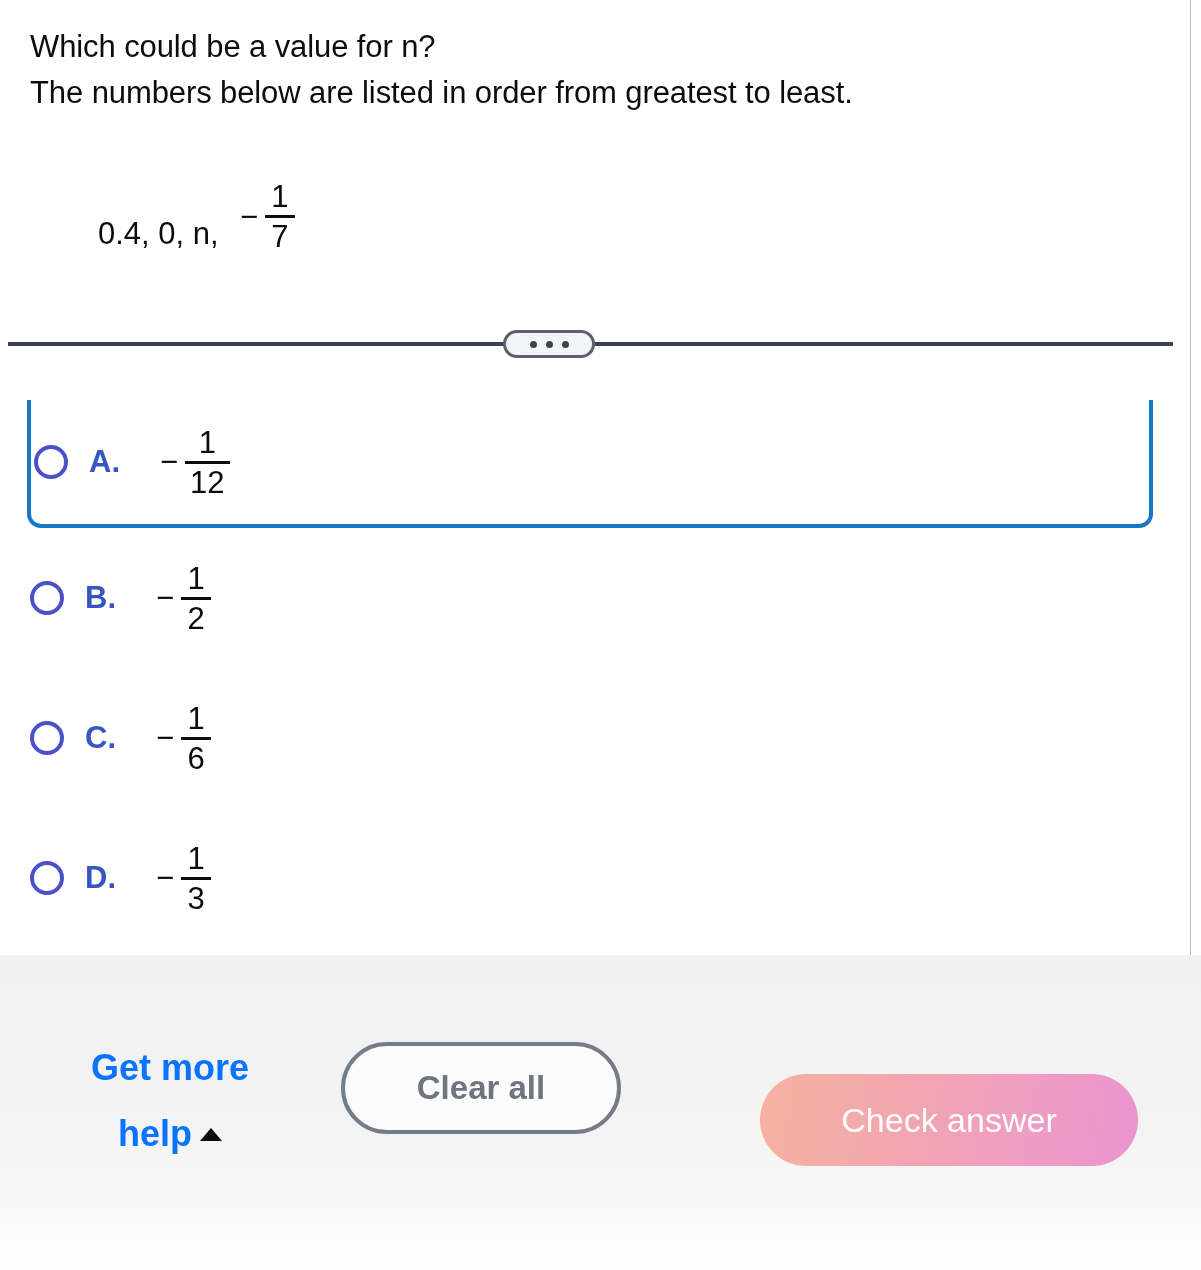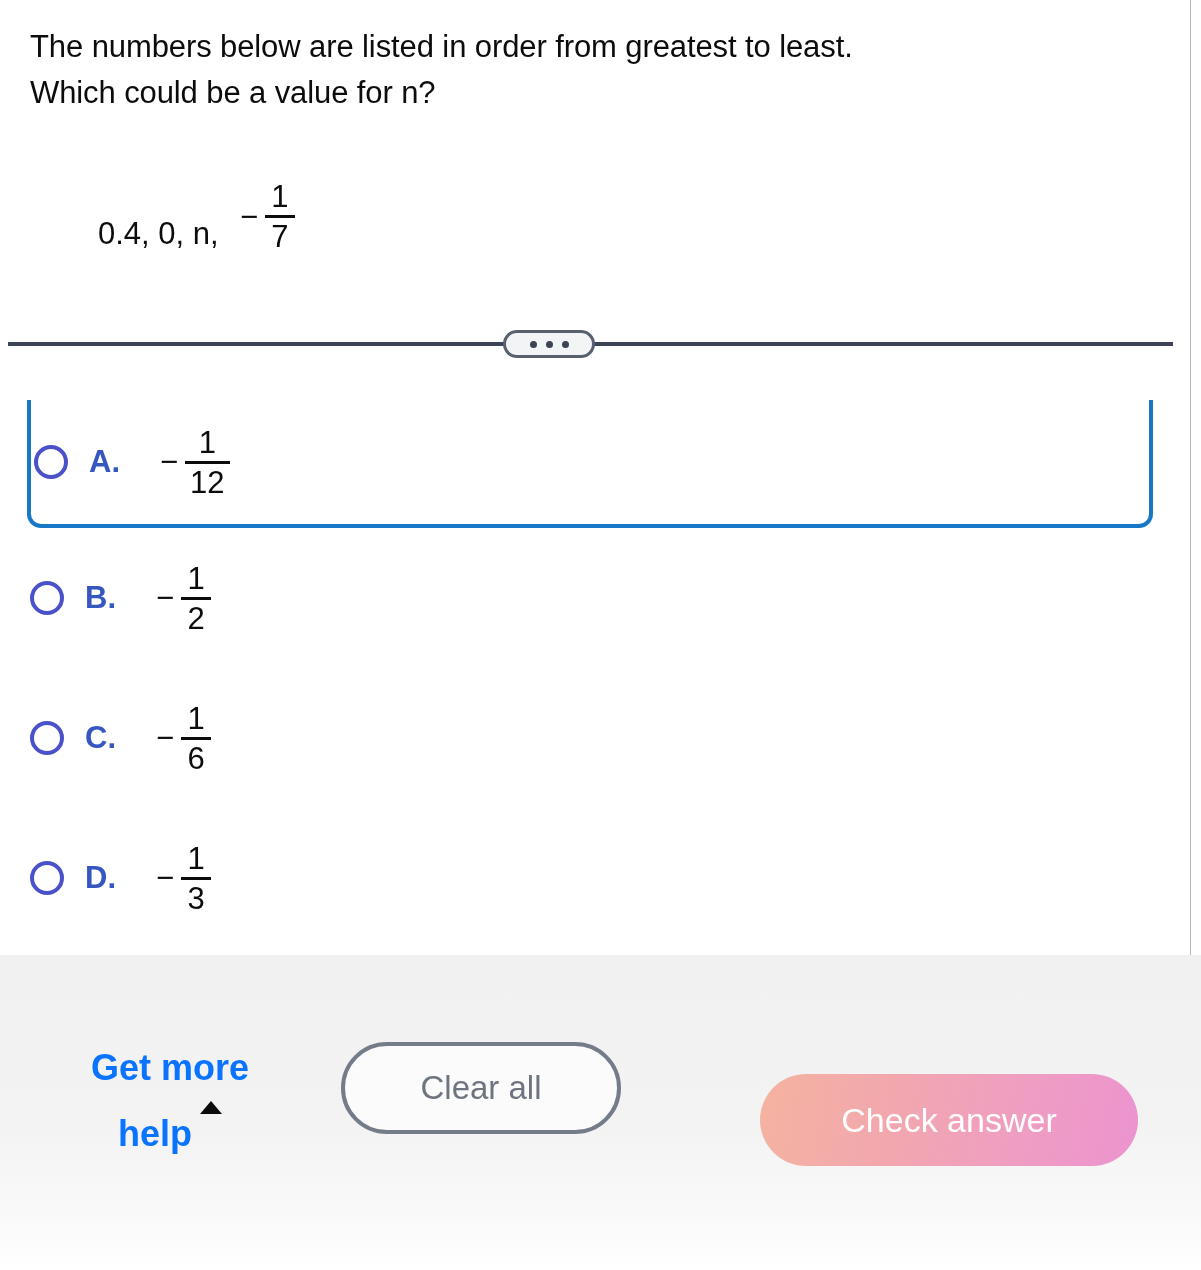--- a/index.html
+++ b/index.html
@@ -180,21 +180,21 @@
     width: 220px;
     text-align: center;
     font-size: 36px;
     font-weight: bold;
     color: #0a74ff;
     line-height: 66px;
     cursor: pointer;
   }
   #get-more-help .help-line2 {
     display: flex;
-    align-items: flex-start;
+    align-items: center;
     justify-content: center;
     gap: 8px;
   }
   .caret-up {
     width: 0; height: 0;
     border-left: 11px solid transparent;
     border-right: 11px solid transparent;
     border-bottom: 13px solid #0b0b0b;
     display: inline-block;
   }
@@ -208,20 +208,21 @@
     border: 4px solid #757c89;
     border-radius: 46px;
     background: #fbfbfb;
     color: #6e7580;
     font-size: 33px;
     display: flex;
     align-items: center;
     justify-content: center;
     box-sizing: border-box;
     cursor: pointer;
+    font-weight: bold;
   }
 
   #check-answer {
     position: absolute;
     left: 760px;
     top: 1042px;
     width: 378px;
     height: 92px;
     border: none;
     border-radius: 46px;
@@ -245,22 +246,22 @@
     height: 955px;
     background: #b8b8b8;
   }
 </style>
 </head>
 <body>
 
 <div id="question-area">
 
   <div class="prompt">
+    <div>Which could be a value for n?</div>
     <div>The numbers below are listed in order from greatest to least.</div>
-    <div>Which could be a value for n?</div>
   </div>
 
   <div class="expression">
     <span class="expr-lead">0.4, 0, n,  </span>
     <span class="minus-sign">−</span>
     <span class="frac">
       <span class="num">1</span>
       <span class="bar"></span>
       <span class="den">7</span>
     </span>

